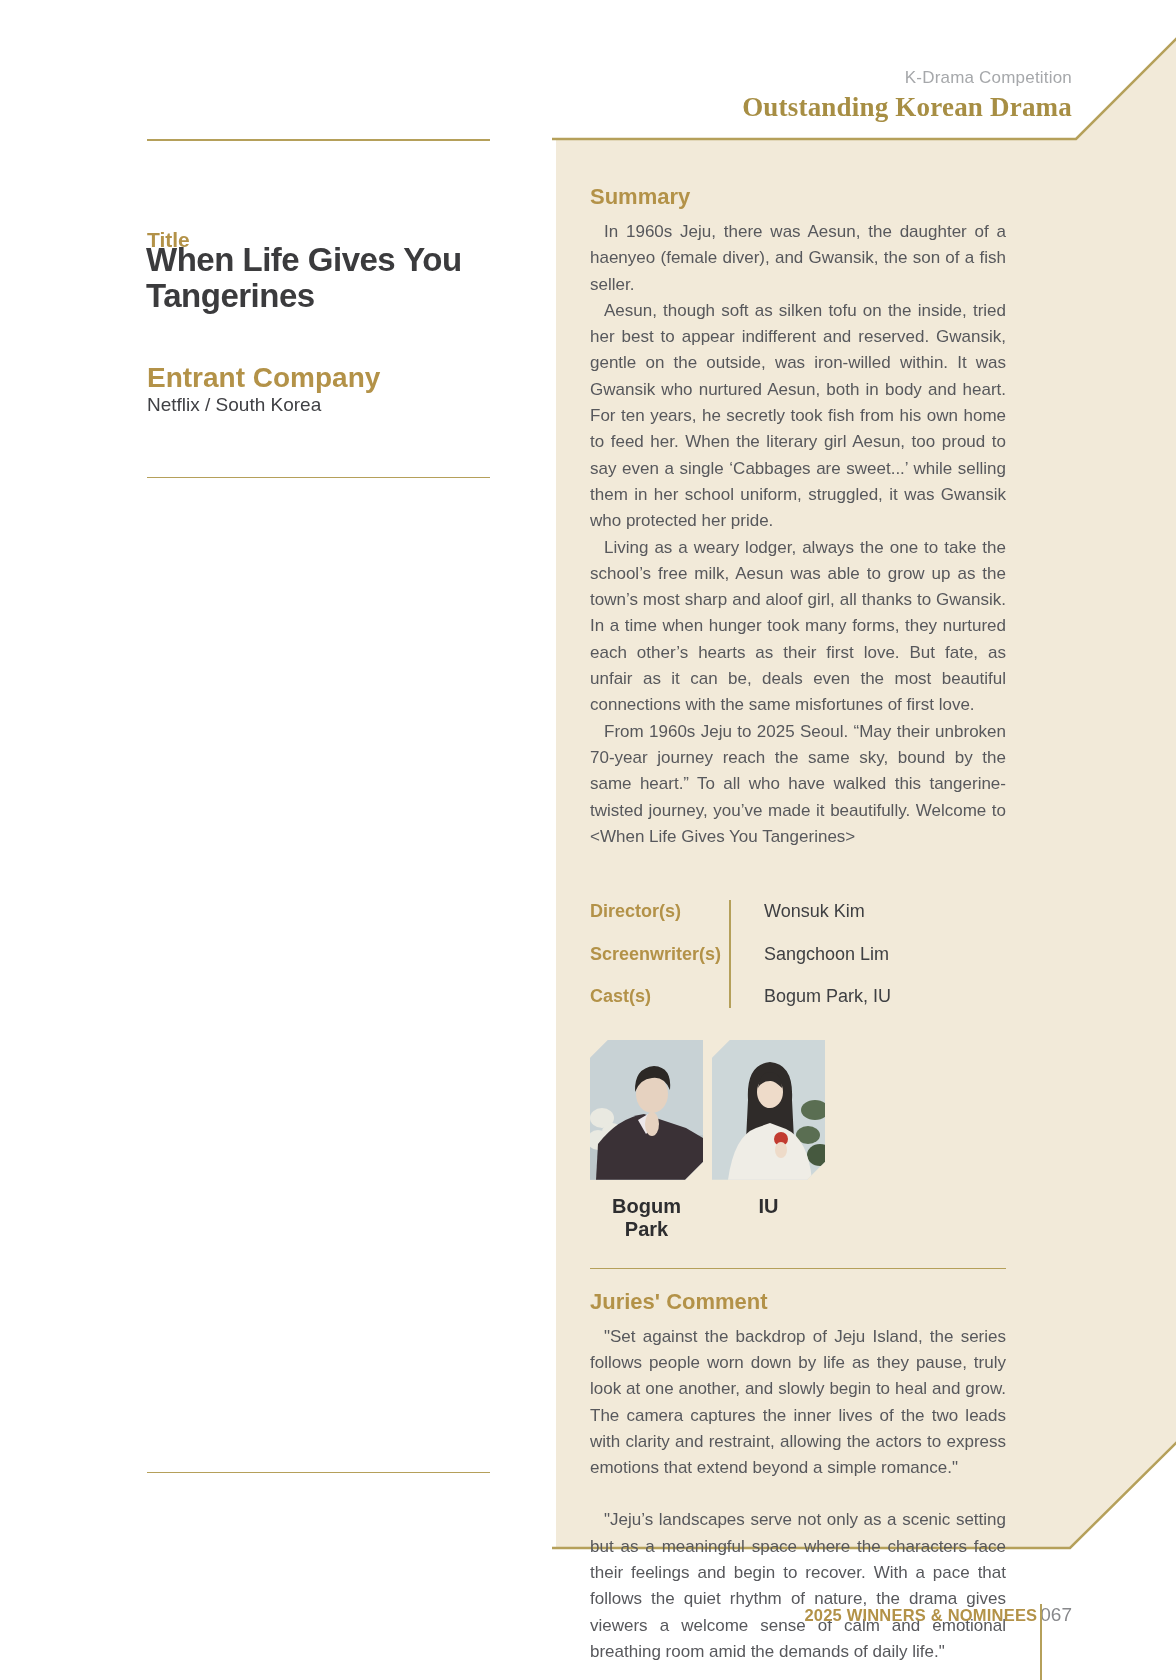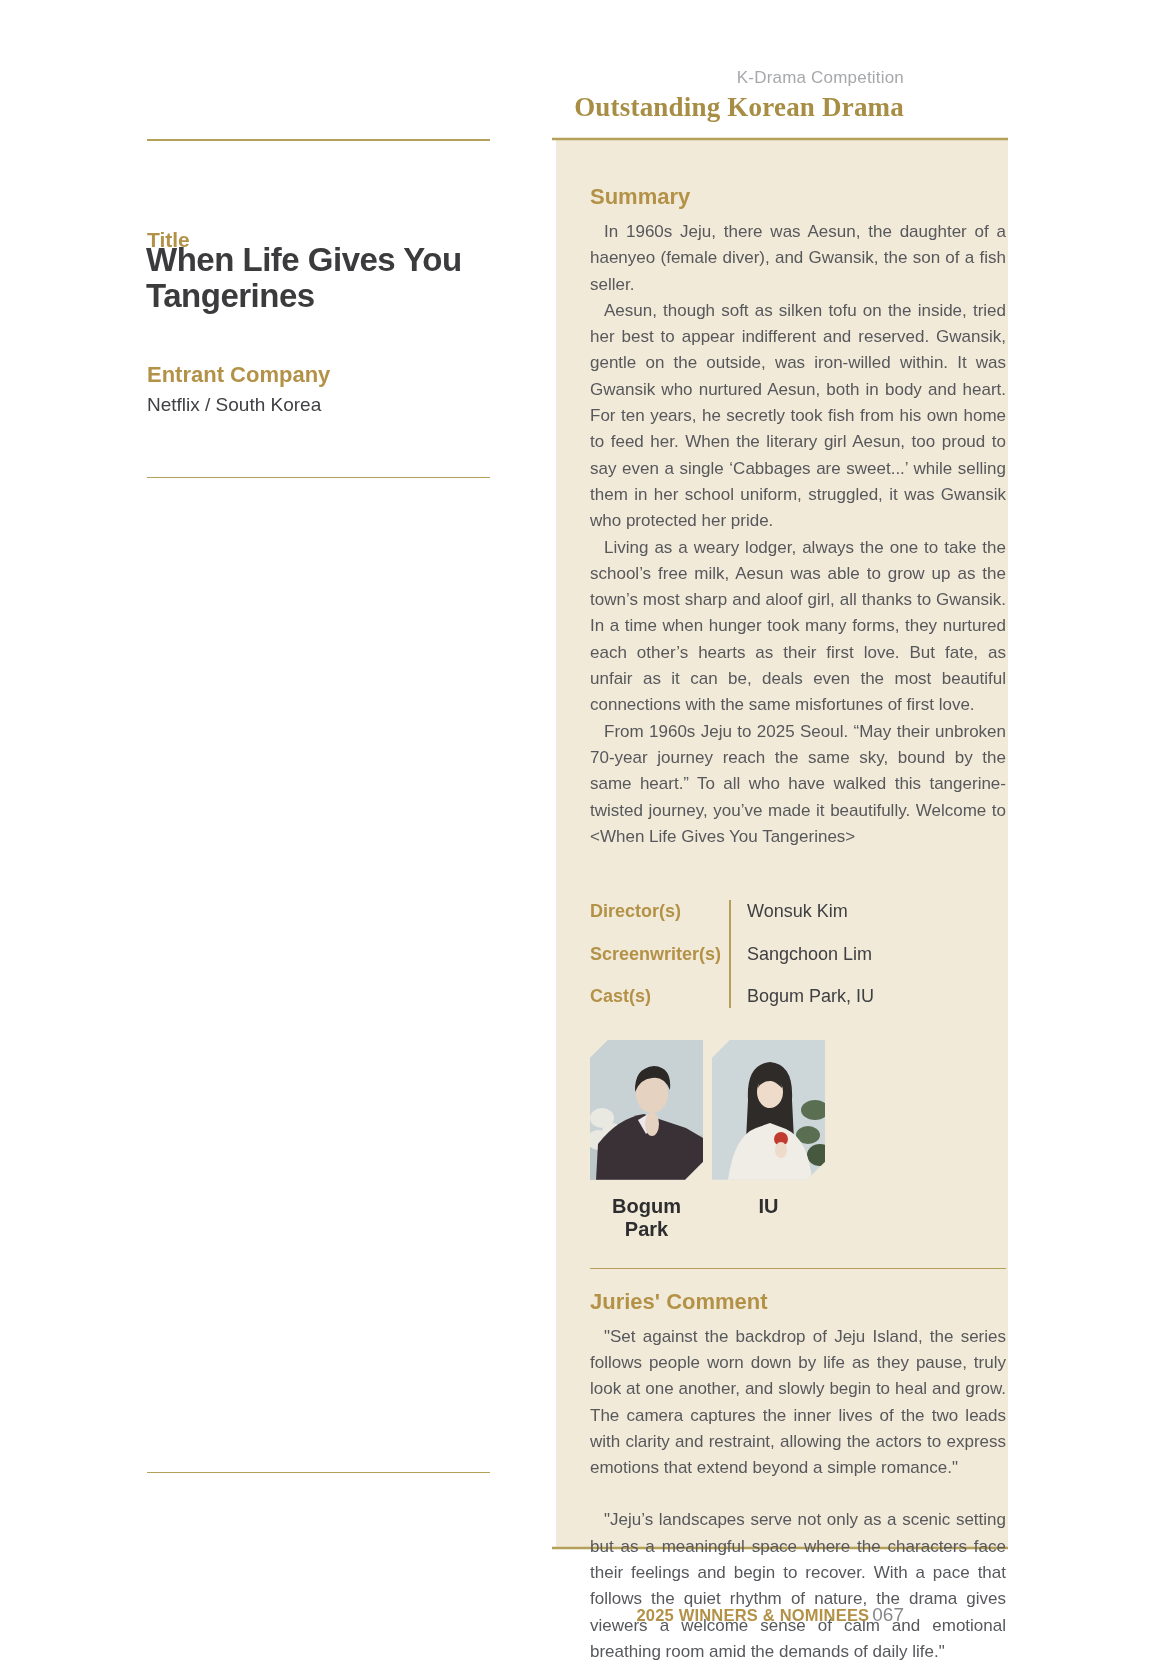--- a/index.html
+++ b/index.html
@@ -1,18 +1,18 @@
 <!DOCTYPE html>
 <html><head>
 <meta charset="utf-8">
 <style>
   html,body{margin:0;padding:0;background:#ffffff;}
   .page{
     position:relative;
-    width:1008px;height:1680px;
+    width:1176px;height:1680px;
     background:#ffffff;
     font-family:"Liberation Sans", sans-serif;
     overflow:hidden;
   }
   
   .panel-svg{position:absolute;left:0;top:0;}
 
   
   .masthead{
     position:absolute;top:68px;right:104px;
@@ -42,21 +42,21 @@
     font-size:21px;
     margin-top:36px;
   }
   .main-title{
     position:absolute;left:146px;top:220px;width:330px;
     font-size:33px;line-height:36px;font-weight:bold;
     color:#3b3b3d;letter-spacing:-.5px;
   }
   .entrant-label{
     position:absolute;left:147px;top:362px;
-    font-size:22px;
+    font-size:28px;
   }
   .entrant-value{
     position:absolute;left:147px;top:394px;
     font-size:19px;color:#404145;
   }
 
   
   .content{
     position:absolute;left:590px;top:184px;width:416px;
   }
@@ -82,21 +82,21 @@
   }
   .credits .vline{
     position:absolute;left:139px;top:2px;bottom:2px;width:2px;
     background:#b5a05a;
   }
   .credit-label{
     font-size:18px;line-height:26.5px;font-weight:bold;color:#b39248;
   }
   .credit-value{
     font-size:18px;line-height:26.5px;color:#3f4043;
-    padding-left:17px;
+    padding-left:34px;
   }
 
   
   .photos{
     margin-top:30px;
     display:flex;gap:9px;
   }
   .photo-card{width:113px;}
   .photo{
     width:113px;height:140px;

